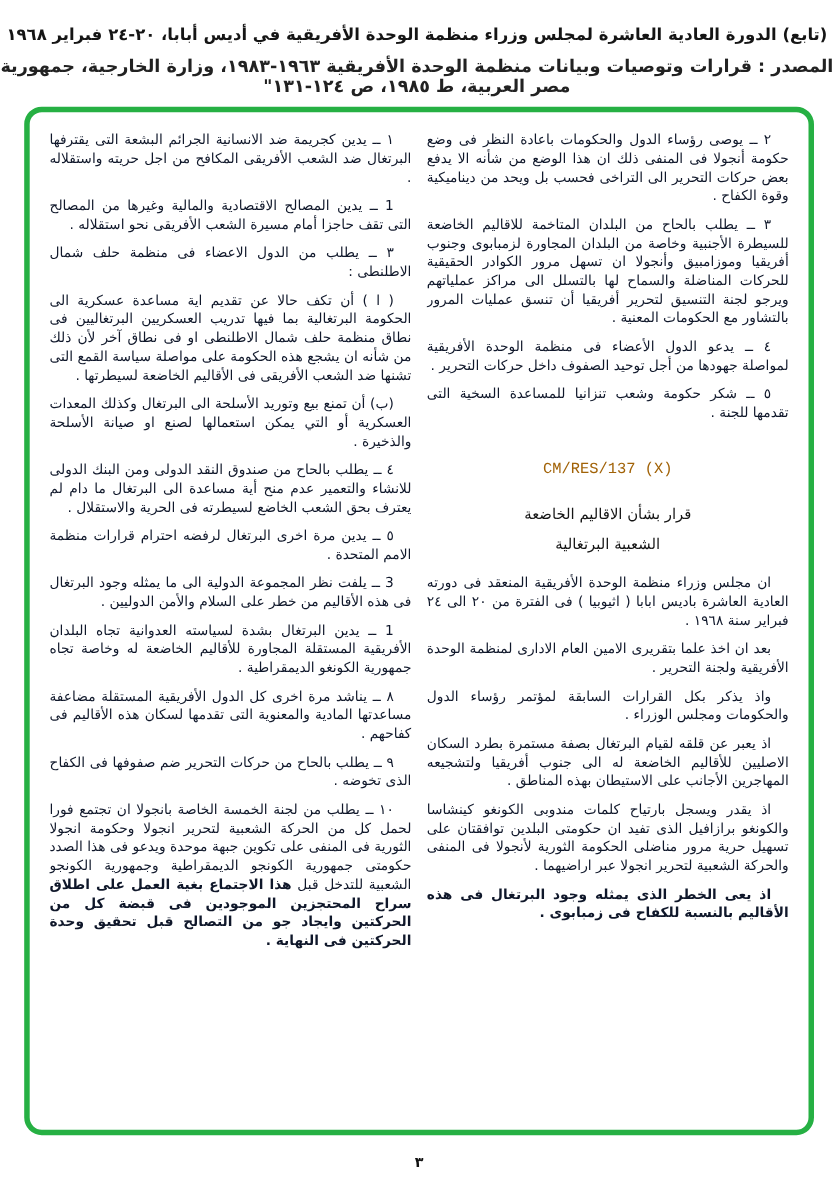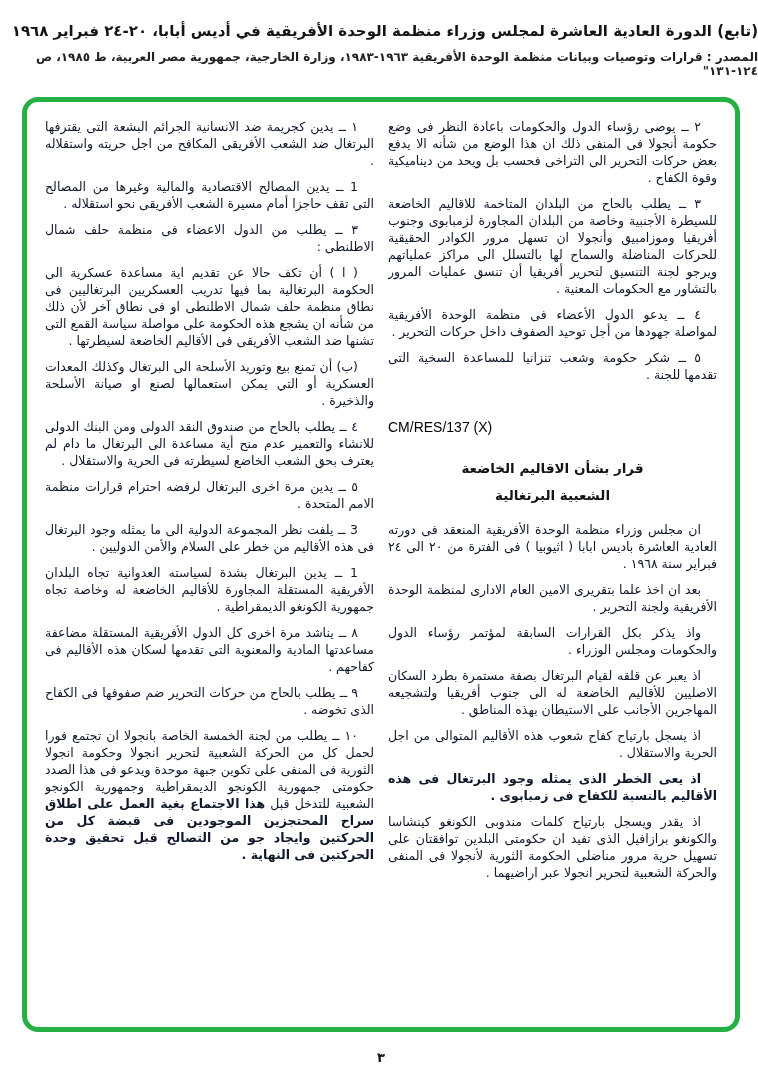--- a/index.html
+++ b/index.html
@@ -6,27 +6,27 @@
   body {
     width: 758px; height: 1078px;
     background: #ffffff;
     font-family: "DejaVu Sans", sans-serif;
     color: #151515;
     position: relative;
     overflow: hidden;
   }
   .header {
     position: absolute; top: 22px; left: 0; right: 0;
-    direction: rtl;
+    text-align: center; direction: rtl;
   }
   .header-title {
     font-size: 15px; font-weight: bold; letter-spacing: 0;
   }
   .header-source {
-    font-size: 12px; font-weight: bold; margin-top: 10px; color: #222;
+    font-size: 16px; font-weight: bold; margin-top: 10px; color: #222;
   }
   .green-box {
     position: absolute; top: 97px; left: 22px;
     width: 718px; height: 935px;
     border: 5px solid #26b043;
     border-radius: 16px;
     box-sizing: border-box;
     padding: 16px 18px 12px 18px;
     background: #fff;
     direction: rtl;
@@ -38,29 +38,29 @@
     margin: 0 0 9px 0;
     font-size: 12.5px;
     line-height: 1.36;
     text-align: justify;
     text-indent: 16px;
     color: #0f172a;
   }
   .sub { text-indent: 14px; }
   .res-code {
     direction: ltr;
-    text-align: left;
-    font-family: Liberation Sans, sans-serif;
+    text-align: center;
+    font-family: Liberation Mono, monospace;
     font-size: 14px;
     margin: 36px 0 20px 0;
-    color: #000000;
+    color: #a16207;
   }
   .res-heading {
     text-align: center;
-    font-weight: bold;
+    font-weight: normal;
     font-size: 13.5px;
     line-height: 2.0;
     margin: 0 0 12px 0;
   }
   .bold-para, .bold-span { font-weight: bold; }
   .page-number {
     position: absolute; top: 1050px; left: 22px; width: 718px;
     text-align: center; font-size: 13px; font-weight: bold; color: #111;
   }
 </style>
@@ -82,23 +82,22 @@
       <p class="para">٥ ــ شكر حكومة وشعب تنزانيا للمساعدة السخية التى تقدمها للجنة .</p>
       <div class="res-code">CM/RES/137 (X)</div>
       <div class="res-heading">
         <div>قرار بشأن الاقاليم الخاضعة</div>
         <div>الشعبية البرتغالية</div>
       </div>
       <p class="para">ان مجلس وزراء منظمة الوحدة الأفريقية المنعقد فى دورته العادية العاشرة باديس ابابا ( اثيوبيا ) فى الفترة من ٢٠ الى ٢٤ فبراير سنة ١٩٦٨ .</p>
       <p class="para">بعد ان اخذ علما بتقريرى الامين العام الادارى لمنظمة الوحدة الأفريقية ولجنة التحرير .</p>
       <p class="para">واذ يذكر بكل القرارات السابقة لمؤتمر رؤساء الدول والحكومات ومجلس الوزراء .</p>
       <p class="para">اذ يعبر عن قلقه لقيام البرتغال بصفة مستمرة بطرد السكان الاصليين للأقاليم الخاضعة له الى جنوب أفريقيا ولتشجيعه المهاجرين الأجانب على الاستيطان بهذه المناطق .</p>
-      <p class="para">اذ يسجل بارتياح كفاح شعوب هذه الأقاليم المتوالى من اجل الحرية والاستقلال .</p>
+      <p class="para">اذ يقدر ويسجل بارتياح كلمات مندوبى الكونغو كينشاسا والكونغو برازافيل الذى تفيد ان حكومتى البلدين توافقتان على تسهيل حرية مرور مناضلى الحكومة الثورية لأنجولا فى المنفى والحركة الشعبية لتحرير انجولا عبر اراضيهما .</p>
       <p class="para bold-para">اذ يعى الخطر الذى يمثله وجود البرتغال فى هذه الأقاليم بالنسبة للكفاح فى زمبابوى .</p>
-      <p class="para">اذ يقدر ويسجل بارتياح كلمات مندوبى الكونغو كينشاسا والكونغو برازافيل الذى تفيد ان حكومتى البلدين توافقتان على تسهيل حرية مرور مناضلى الحكومة الثورية لأنجولا فى المنفى والحركة الشعبية لتحرير انجولا عبر اراضيهما .</p>
     </section>
 
     <section class="col">
       <p class="para">١ ــ يدين كجريمة ضد الانسانية الجرائم البشعة التى يقترفها البرتغال ضد الشعب الأفريقى المكافح من اجل حريته واستقلاله .</p>
       <p class="para">1 ــ يدين المصالح الاقتصادية والمالية وغيرها من المصالح التى تقف حاجزا أمام مسيرة الشعب الأفريقى نحو استقلاله .</p>
       <p class="para">٣ ــ يطلب من الدول الاعضاء فى منظمة حلف شمال الاطلنطى :</p>
       <p class="para sub">( ا ) أن تكف حالا عن تقديم اية مساعدة عسكرية الى الحكومة البرتغالية بما فيها تدريب العسكريين البرتغاليين فى نطاق منظمة حلف شمال الاطلنطى او فى نطاق آخر لأن ذلك من شأنه ان يشجع هذه الحكومة على مواصلة سياسة القمع التى تشنها ضد الشعب الأفريقى فى الأقاليم الخاضعة لسيطرتها .</p>
       <p class="para sub">(ب) أن تمنع بيع وتوريد الأسلحة الى البرتغال وكذلك المعدات العسكرية أو التي يمكن استعمالها لصنع او صيانة الأسلحة والذخيرة .</p>
       <p class="para">٤ ــ يطلب بالحاح من صندوق النقد الدولى ومن البنك الدولى للانشاء والتعمير عدم منح أية مساعدة الى البرتغال ما دام لم يعترف بحق الشعب الخاضع لسيطرته فى الحرية والاستقلال .</p>
       <p class="para">٥ ــ يدين مرة اخرى البرتغال لرفضه احترام قرارات منظمة الامم المتحدة .</p>

